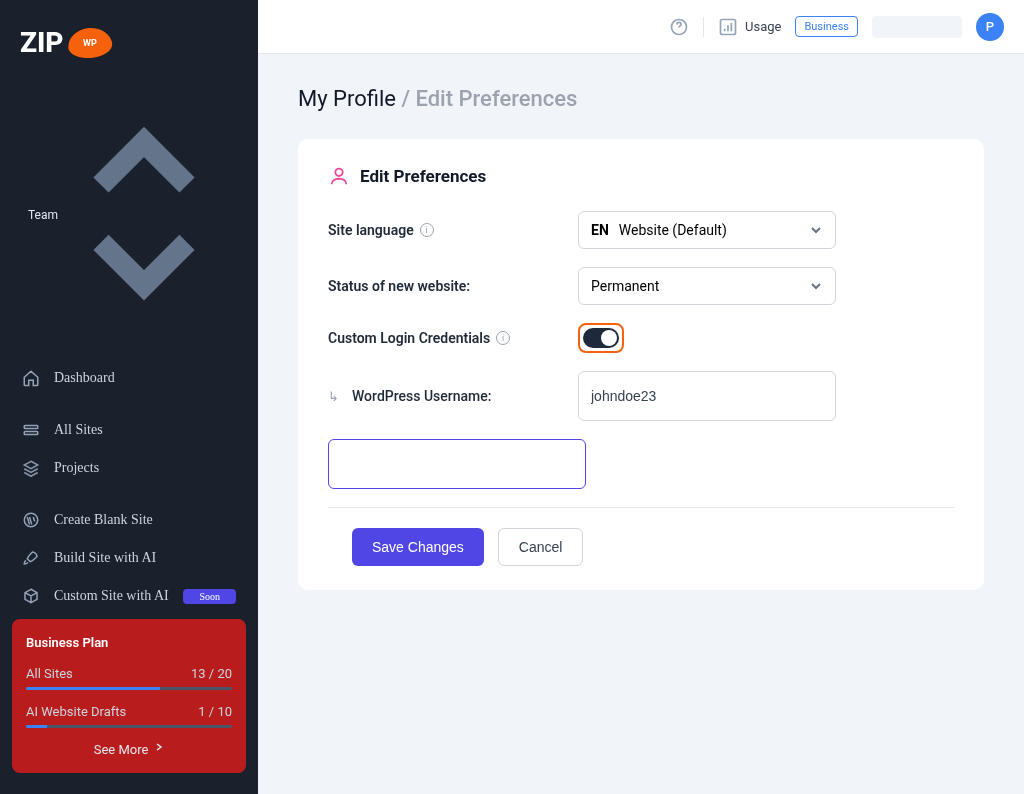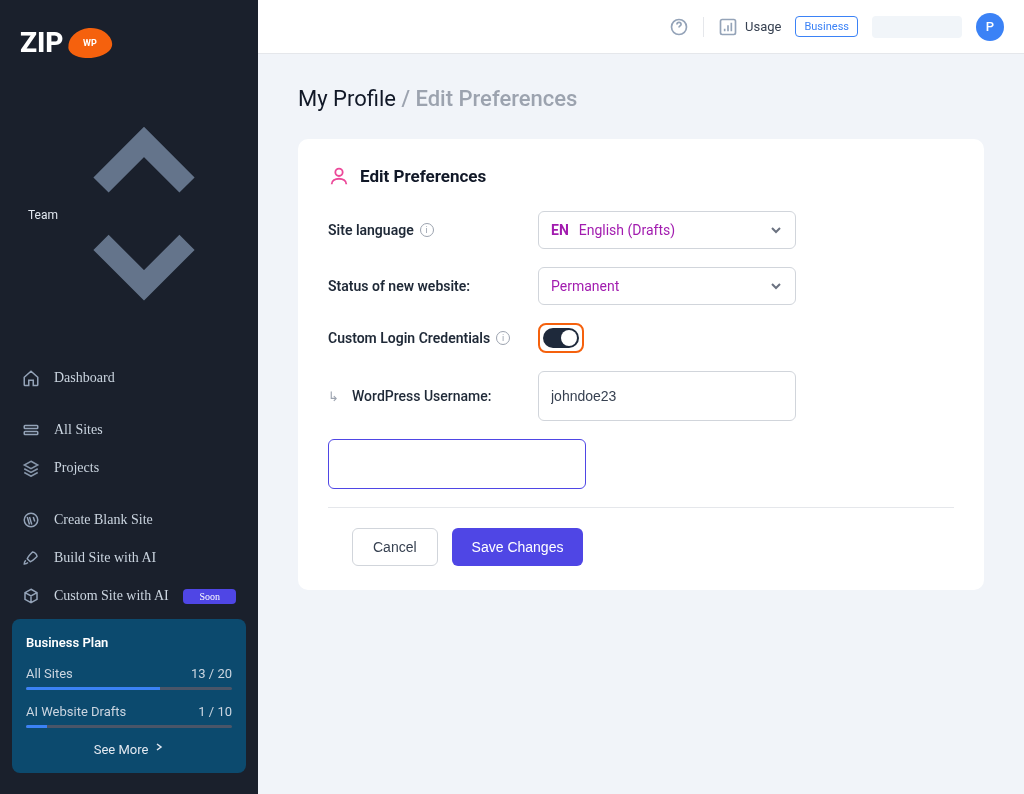--- a/index.html
+++ b/index.html
@@ -13,21 +13,21 @@
 
 .team-select { margin: 14px 16px; padding: 10px 12px; background: transparent; border: none; color: #e2e8f0; display: flex; justify-content: space-between; align-items: center; cursor: pointer; font-size: 12px; border-radius: 6px; }
 .team-select .chev { color: #64748b; font-size: 12px; }
 
 .nav { padding: 4px 8px; font-family: Liberation Serif, serif; }
 .nav-item { display: flex; align-items: center; gap: 14px; padding: 10px 14px; color: #cbd5e0; font-size: 14px; border-radius: 6px; cursor: pointer; }
 .nav-item .icon { width: 18px; height: 18px; display: inline-flex; align-items: center; justify-content: center; color: #94a3b8; }
 .nav-sep { height: 14px; }
 .badge-soon { background: #4f46e5; color: #fff; font-size: 10px; padding: 2px 16px; border-radius: 4px; margin-left: auto; }
 
-.plan-card { margin: auto 12px 12px; background: #0c4a6e; border-radius: 8px; padding: 16px 14px; font-size: 13px; }
+.plan-card { margin: auto 12px 12px; background: #b91c1c; border-radius: 8px; padding: 16px 14px; font-size: 13px; }
 .plan-card h4 { color: #fff; font-size: 13px; font-weight: 600; margin-bottom: 16px; }
 .plan-row { display: flex; justify-content: space-between; color: #cbd5e0; font-size: 13px; margin-bottom: 6px; }
 .plan-bar { height: 3px; background: #4a5568; border-radius: 2px; margin-bottom: 14px; position: relative; overflow: hidden; }
 .plan-bar .fill { position: absolute; left: 0; top: 0; height: 100%; background: #3b82f6; }
 .see-more { text-align: center; color: #e2e8f0; font-size: 13px; cursor: pointer; display: flex; justify-content: center; gap: 6px; }
 
 .collapse { padding: 16px 20px; display: flex; align-items: center; gap: 14px; color: #cbd5e0; font-size: 14px; cursor: pointer; }
 
 .main { flex: 1; display: flex; flex-direction: column; background: #f1f4f9; }
 .topbar { background: #fff; height: 54px; display: flex; align-items: center; justify-content: flex-end; padding: 0 20px; gap: 14px; border-bottom: 1px solid #e5e7eb; }
@@ -41,27 +41,27 @@
 .content { padding: 32px 40px; }
 .breadcrumb { font-size: 22px; color: #111827; margin-bottom: 28px; }
 .breadcrumb .bold { font-weight: 400; }
 .breadcrumb .light { color: #9ca3af; font-weight: 500; }
 
 .card { background: #fff; border-radius: 10px; padding: 26px 30px 24px; }
 .card-header { display: flex; align-items: center; gap: 10px; margin-bottom: 24px; }
 .card-header .icon { color: #ec4899; width: 22px; height: 22px; }
 .card-header h2 { font-size: 17px; font-weight: 700; color: #111827; }
 
-.form-row { display: flex; align-items: center; margin-bottom: 18px; }
+.form-row { display: flex; align-items: center; margin-bottom: 18px; gap: 40px; }
 .form-label { width: 210px; font-size: 14px; font-weight: 600; color: #1f2937; display: flex; align-items: center; gap: 6px; }
 .info-icon { width: 14px; height: 14px; border: 1px solid #9ca3af; border-radius: 50%; display: inline-flex; align-items: center; justify-content: center; font-size: 9px; color: #9ca3af; font-weight: 400; }
 .sub-label { padding-left: 24px; position: relative; font-weight: 500; }
 .sub-label::before { content: "↳"; position: absolute; left: 0; color: #9ca3af; font-size: 13px; }
 
-.select-box { flex: 0 0 258px; height: 38px; border: 1px solid #d1d5db; border-radius: 6px; display: flex; align-items: center; padding: 0 12px; font-size: 14px; color: #a21caf; cursor: pointer; position: relative; }
+.select-box { flex: 0 0 258px; height: 38px; border: 1px solid #d1d5db; border-radius: 6px; display: flex; align-items: center; padding: 0 12px; font-size: 14px; color: #000000; cursor: pointer; position: relative; }
 .select-box .lang-code { font-weight: 700; margin-right: 10px; }
 .select-box .chev { margin-left: auto; color: #6b7280; }
 
 .text-input { flex: 0 0 258px; height: 50px; border: 1px solid #d1d5db; border-radius: 6px; padding: 0 12px; font-size: 14px; color: #374151; }
 .text-input.focus { border: 1.5px solid #4f46e5; }
 
 .toggle-wrap { border: 2px solid #f5610d; border-radius: 8px; padding: 3px; }
 .toggle { width: 36px; height: 20px; background: #1e293b; border-radius: 999px; position: relative; cursor: pointer; }
 .toggle .knob { position: absolute; right: 2px; top: 2px; width: 16px; height: 16px; background: #fff; border-radius: 50%; }
 
@@ -228,21 +228,21 @@
         <h2>Edit Preferences</h2>
       </div>
 
       <div class="form-row">
         <div class="form-label">
           <span>Site language</span>
           <span class="info-icon">i</span>
         </div>
         <div class="select-box">
           <span class="lang-code">EN</span>
-          <span>English (Drafts)</span>
+          <span>Website (Default)</span>
           <span class="chev" style="width:14px;height:14px;display:inline-flex">
               <svg viewBox="0 0 14 14" fill="none" stroke="currentColor" stroke-width="2">
                 <path d="M3 5l4 4 4-4"></path>
               </svg>
             </span>
         </div>
       </div>
 
       <div class="form-row">
         <div class="form-label">Status of new website:</div>
@@ -273,18 +273,18 @@
         <input class="text-input" value="johndoe23" style="">
       </div>
 
       <div class="form-row">
         <input type="password" class="text-input focus" value="" style="">
       </div>
 
       <div class="divider-line"></div>
 
       <div class="btn-row">
+        <button class="btn btn-primary">Save Changes</button>
         <button class="btn btn-secondary">Cancel</button>
-        <button class="btn btn-primary">Save Changes</button>
       </div>
     </div>
   </div>
 </div>
 
 </body></html>

